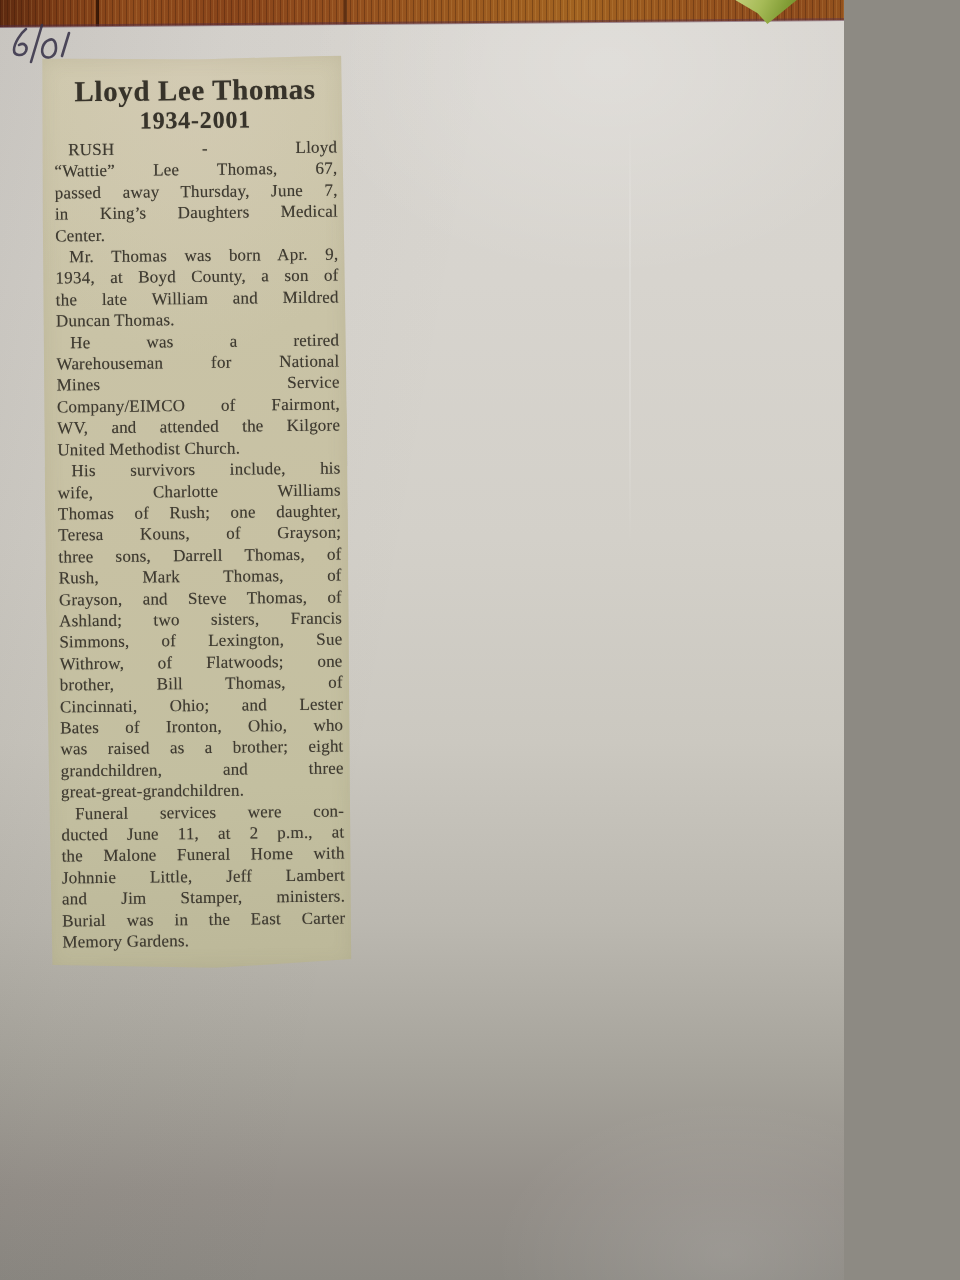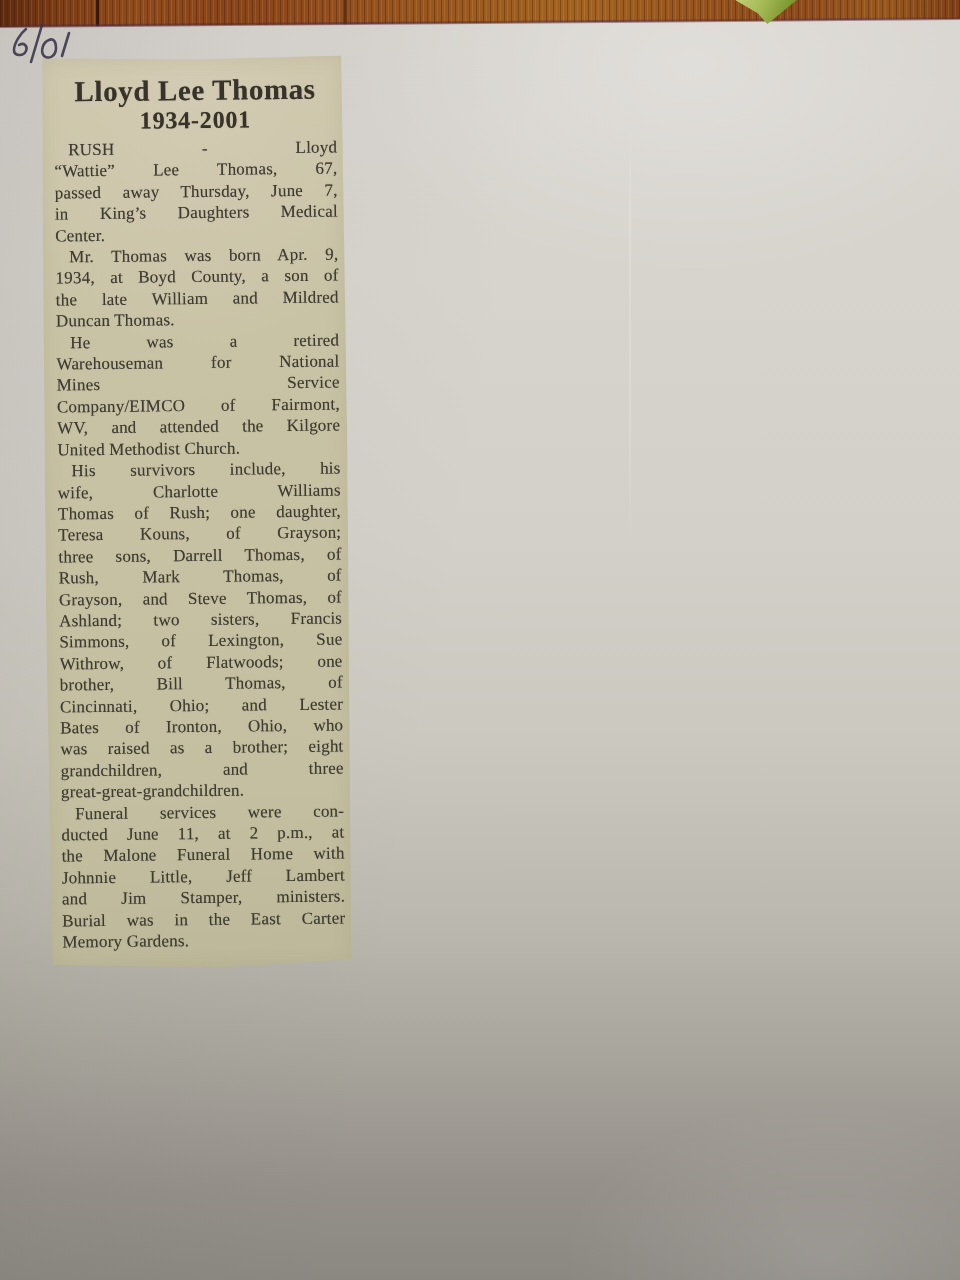--- a/index.html
+++ b/index.html
@@ -1,21 +1,21 @@
 <!DOCTYPE html>
 <html><head>
 <meta charset="utf-8">
 <style>
   html,body { margin:0; padding:0; }
   body {
     width:960px; height:1280px; overflow:hidden;
     font-family:"Liberation Serif","DejaVu Serif",serif;
     background:#8d8a83;
   }
-  .stage { position:relative; width:960px; height:1280px; overflow:hidden; }
+  .stage { position:relative; width:844px; height:1280px; overflow:hidden; }
 
   
   .paper {
     position:absolute; inset:0;
     background:
       radial-gradient(60% 28% at 72% 5%, rgba(255,255,255,0.22), rgba(255,255,255,0) 60%),
       radial-gradient(50% 22% at 86% 98%, rgba(255,255,255,0.12), rgba(255,255,255,0) 55%),
       linear-gradient(100deg, rgba(60,55,50,0.10) 0%, rgba(60,55,50,0.03) 22%, rgba(0,0,0,0) 48%),
       linear-gradient(to bottom,
         #d8d5d0 0%, #d7d4ce 22%, #d3d0c9 42%, #cbc8c0 58%,

